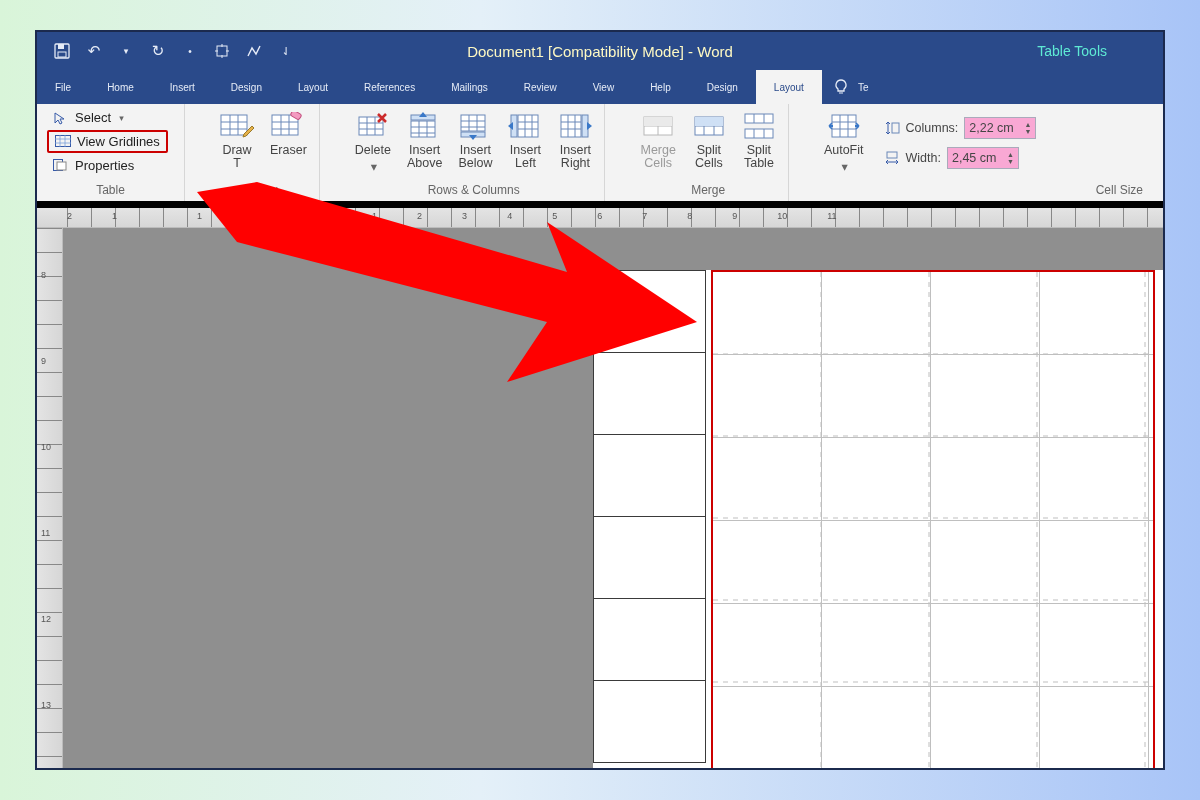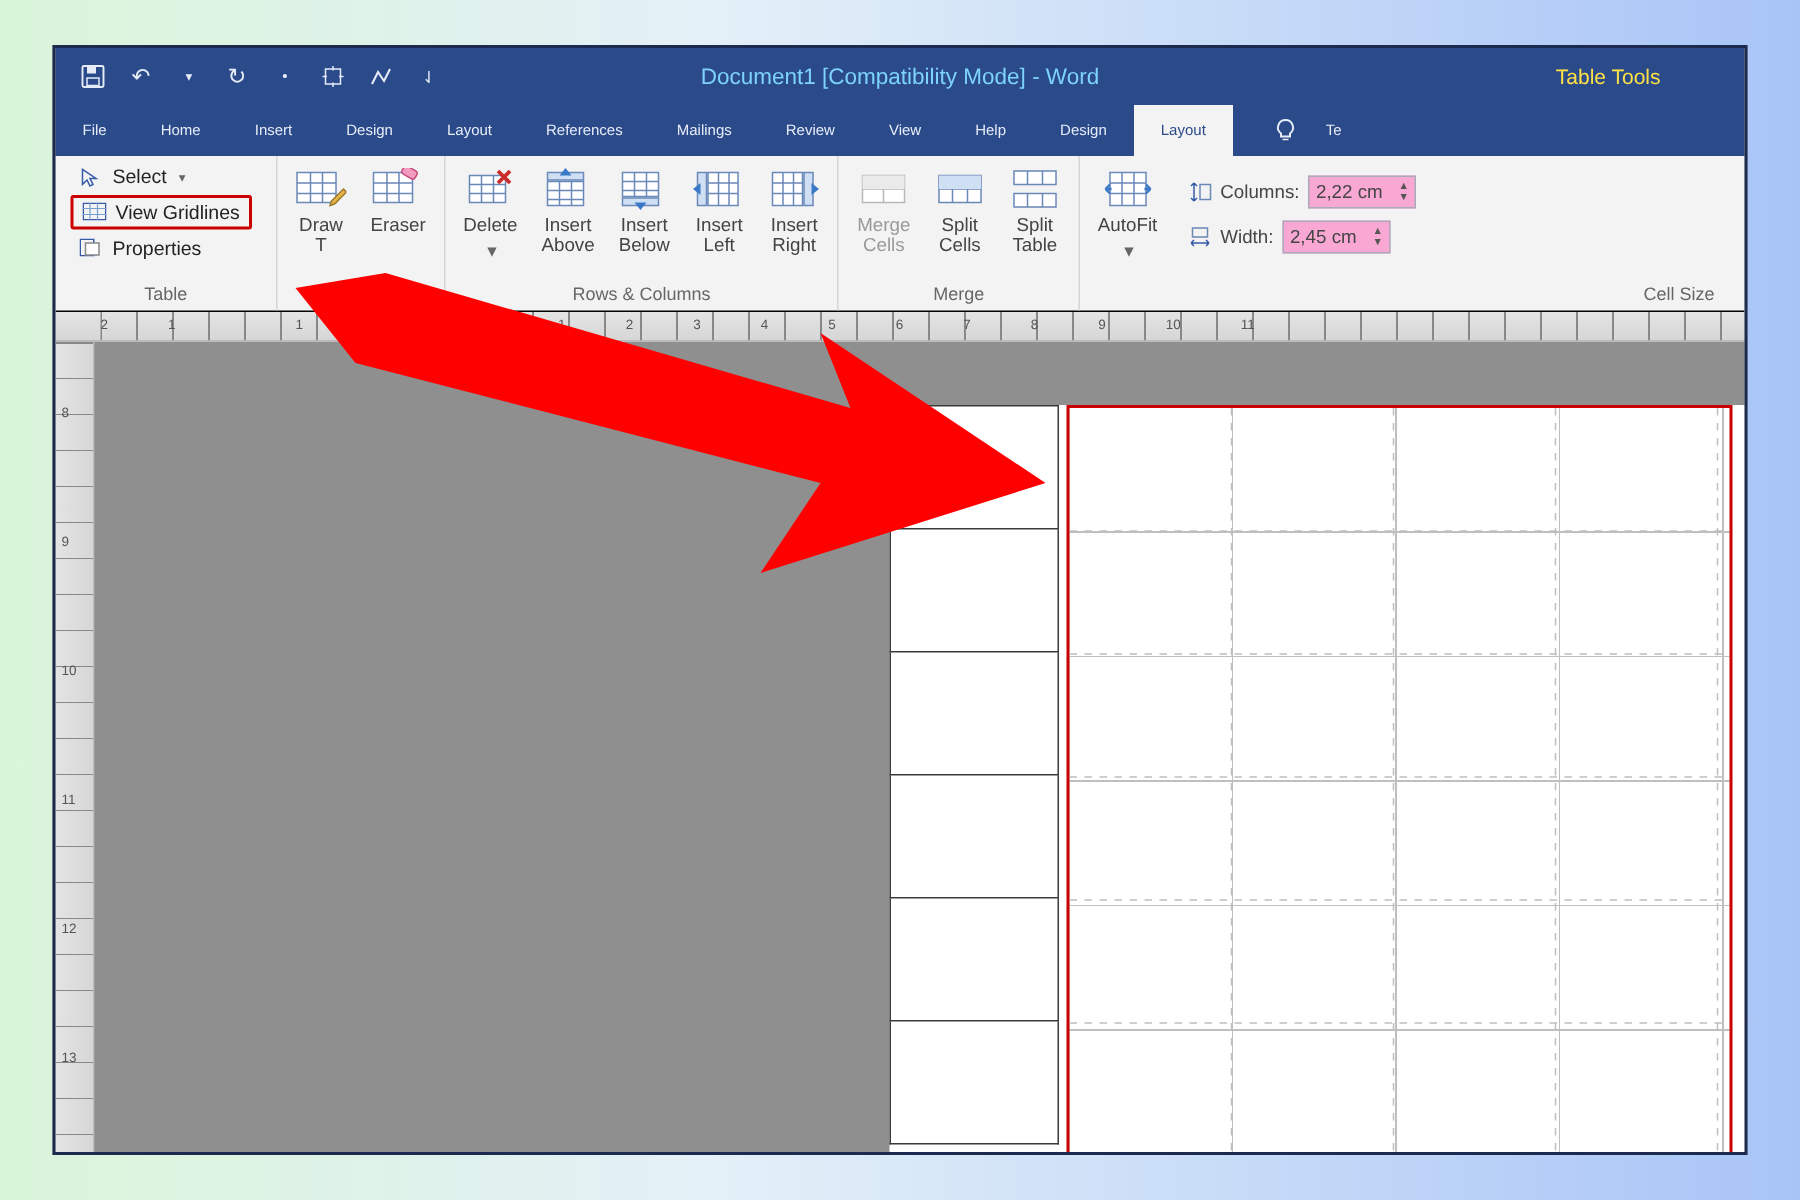--- a/index.html
+++ b/index.html
@@ -21,53 +21,54 @@
     background: #2a4a8a;
     color: #dfe7f3;
     height: 38px;
     display: flex;
     align-items: center;
     position: relative;
     font-size: 14px;
   }
   .qat-group { display: flex; align-items: center; gap: 14px; padding-left: 16px; }
   .qat-icon { width: 18px; height: 18px; display: inline-flex; align-items:center; justify-content:center; color:#e6ecf7; font-size:15px; }
-  .doc-title { position:absolute; left:0; right:0; text-align:center; pointer-events:none; color:#7dd3fc; font-size:15px; }
-  .table-tools-label { position:absolute; right:30px; top:0; bottom:0; display:flex; align-items:center; padding:0 26px; color:#fde047; font-size:14px; }
+  .doc-title { position:absolute; left:0; right:0; text-align:center; pointer-events:none; color:#fef9c3; font-size:15px; }
+  .table-tools-label { position:absolute; right:30px; top:0; bottom:0; display:flex; align-items:center; padding:0 26px; color:#5eead4; font-size:14px; }
 
   
   .ribbon-tabs {
     background: #2a4a8a;
     display: flex;
     align-items: stretch;
     height: 34px;
     color:#e6ecf7;
     font-size: 10px;
   }
   .ribbon-tab {
     padding: 0 18px;
     display:flex; align-items:center;
     cursor:pointer;
   }
   .ribbon-tab.active {
     background:#f3f3f3;
     color:#2a4a8a;
   }
-  .tell-me { display:flex; align-items:center; gap:20px; padding:0 28px; }
+  .tell-me { display:flex; align-items:center; gap:10px; padding:0 12px; }
 
   
   .ribbon-body {
     background:#f3f3f3;
-    border-bottom:1px solid #000000;
+    border-bottom:7px solid #000000;
     height:104px;
     display:flex;
     align-items:stretch;
     font-size:12.5px;
     color:#454545;
     position:relative;
+    gap:23px;
   }
   .rgroup {
     border-right:1px solid #d6d6d6;
     display:flex; flex-direction:column; justify-content:space-between;
     padding:4px 10px 2px 10px;
   }
   .rgroup-body { display:flex; align-items:flex-start; gap:12px; }
   .rgroup-label { text-align:center; font-size:12px; color:#666; padding-bottom:2px; }
 
   .big-btn { display:flex; flex-direction:column; align-items:center; gap:4px; padding:4px 2px; cursor:pointer; color:#444; }

